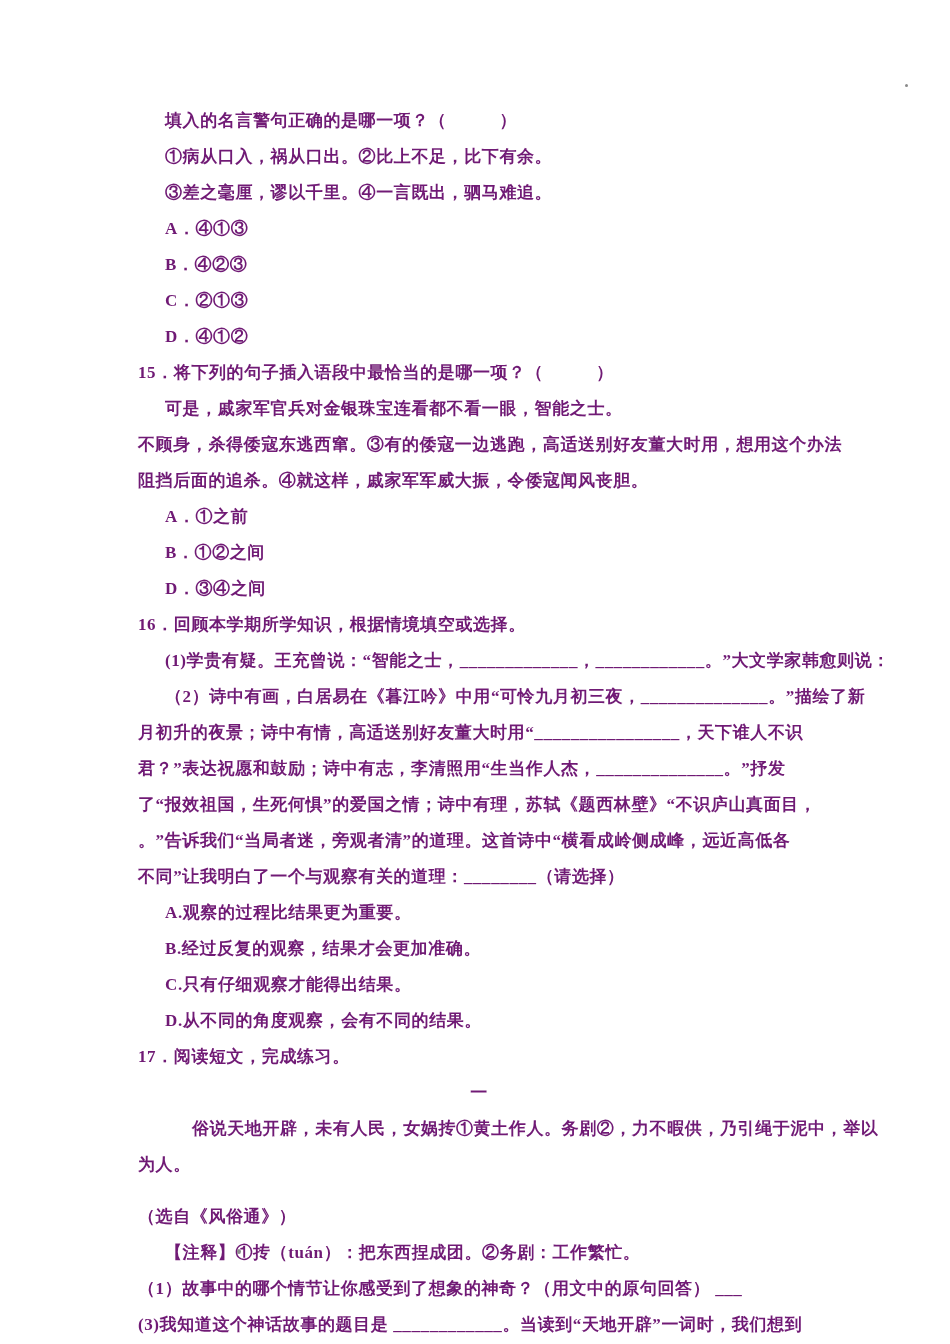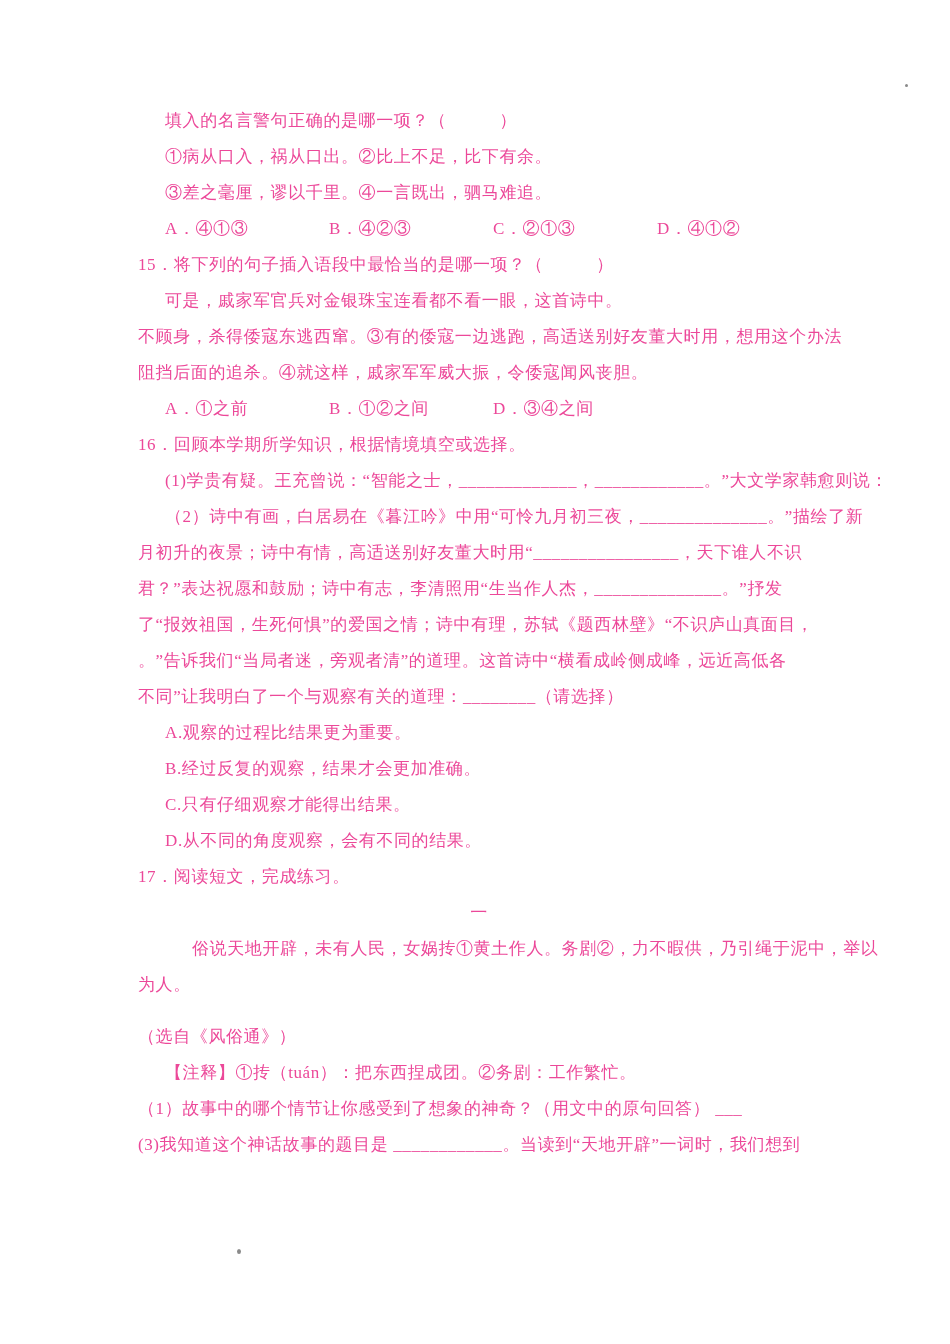--- a/index.html
+++ b/index.html
@@ -26,47 +26,47 @@
   }
   .line {
     min-height: 36px;
     line-height: 36px;
     white-space: nowrap;
   }
   .indent-1 { padding-left: 27px; }
   .indent-2 { padding-left: 54px; }
   .align-center { text-align: center; }
   .align-right { text-align: left; margin-top: 16px; }
-  .options-row { display: flex; }
+  .options-row { display: flex; flex-direction: column; }
   .options-row .opt { width: 164px; }
   .options-row .opt:last-child { width: auto; }
   .artifact {
     position: absolute;
     background: #8a8a8a;
     border-radius: 50%;
   }
   .artifact-top { left: 905px; top: 84px; width: 3px; height: 3px; }
   .artifact-bottom { left: 237px; top: 1249px; width: 4px; height: 5px; }
 </style>
 </head>
 <body>
 
 <div class="page" style="background: rgb(255, 255, 255);">
-  <div class="content" id="doc" style="color: #ec4899;">
+  <div class="content" id="doc" style="color: #701a75; font-weight: bold;">
       <div class="line indent-1">填入的名言警句正确的是哪一项？（　　　）</div>
       <div class="line indent-1">①病从口入，祸从口出。②比上不足，比下有余。</div>
       <div class="line indent-1">③差之毫厘，谬以千里。④一言既出，驷马难追。</div>
       <div class="line indent-1 options-row">
         <span class="opt">A．④①③</span>
         <span class="opt">B．④②③</span>
         <span class="opt">C．②①③</span>
         <span class="opt">D．④①②</span>
       </div>
       <div class="line indent-0">15．将下列的句子插入语段中最恰当的是哪一项？（　　　）</div>
-      <div class="line indent-1">可是，戚家军官兵对金银珠宝连看都不看一眼，这首诗中。</div>
+      <div class="line indent-1">可是，戚家军官兵对金银珠宝连看都不看一眼，智能之士。</div>
       <div class="line indent-0">不顾身，杀得倭寇东逃西窜。③有的倭寇一边逃跑，高适送别好友董大时用，想用这个办法</div>
       <div class="line indent-0">阻挡后面的追杀。④就这样，戚家军军威大振，令倭寇闻风丧胆。</div>
       <div class="line indent-1 options-row">
         <span class="opt">A．①之前</span>
         <span class="opt">B．①②之间</span>
         <span class="opt">D．③④之间</span>
       </div>
       <div class="line indent-0">16．回顾本学期所学知识，根据情境填空或选择。</div>
       <div class="line indent-1">(1)学贵有疑。王充曾说：“智能之士，_____________，____________。”大文学家韩愈则说：</div>
       <div class="line indent-1">（2）诗中有画，白居易在《暮江吟》中用“可怜九月初三夜，______________。”描绘了新</div>

